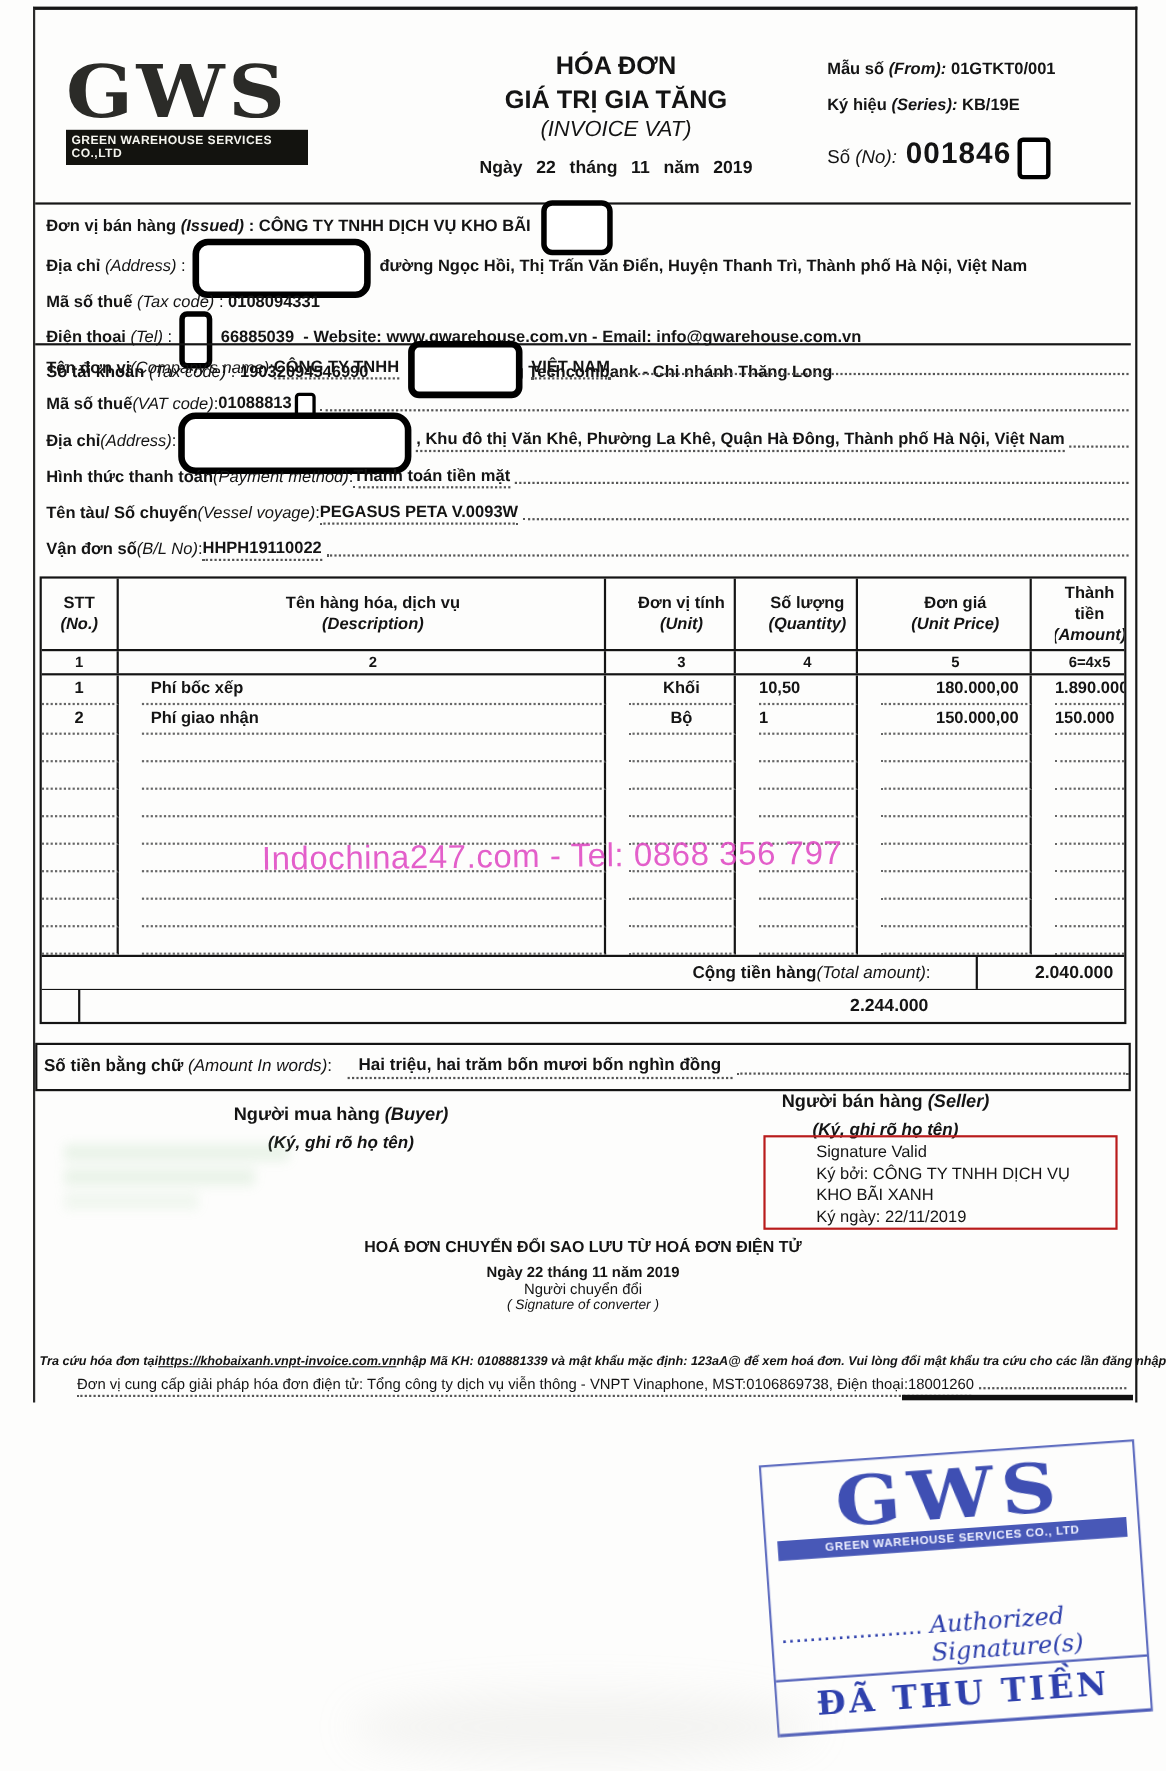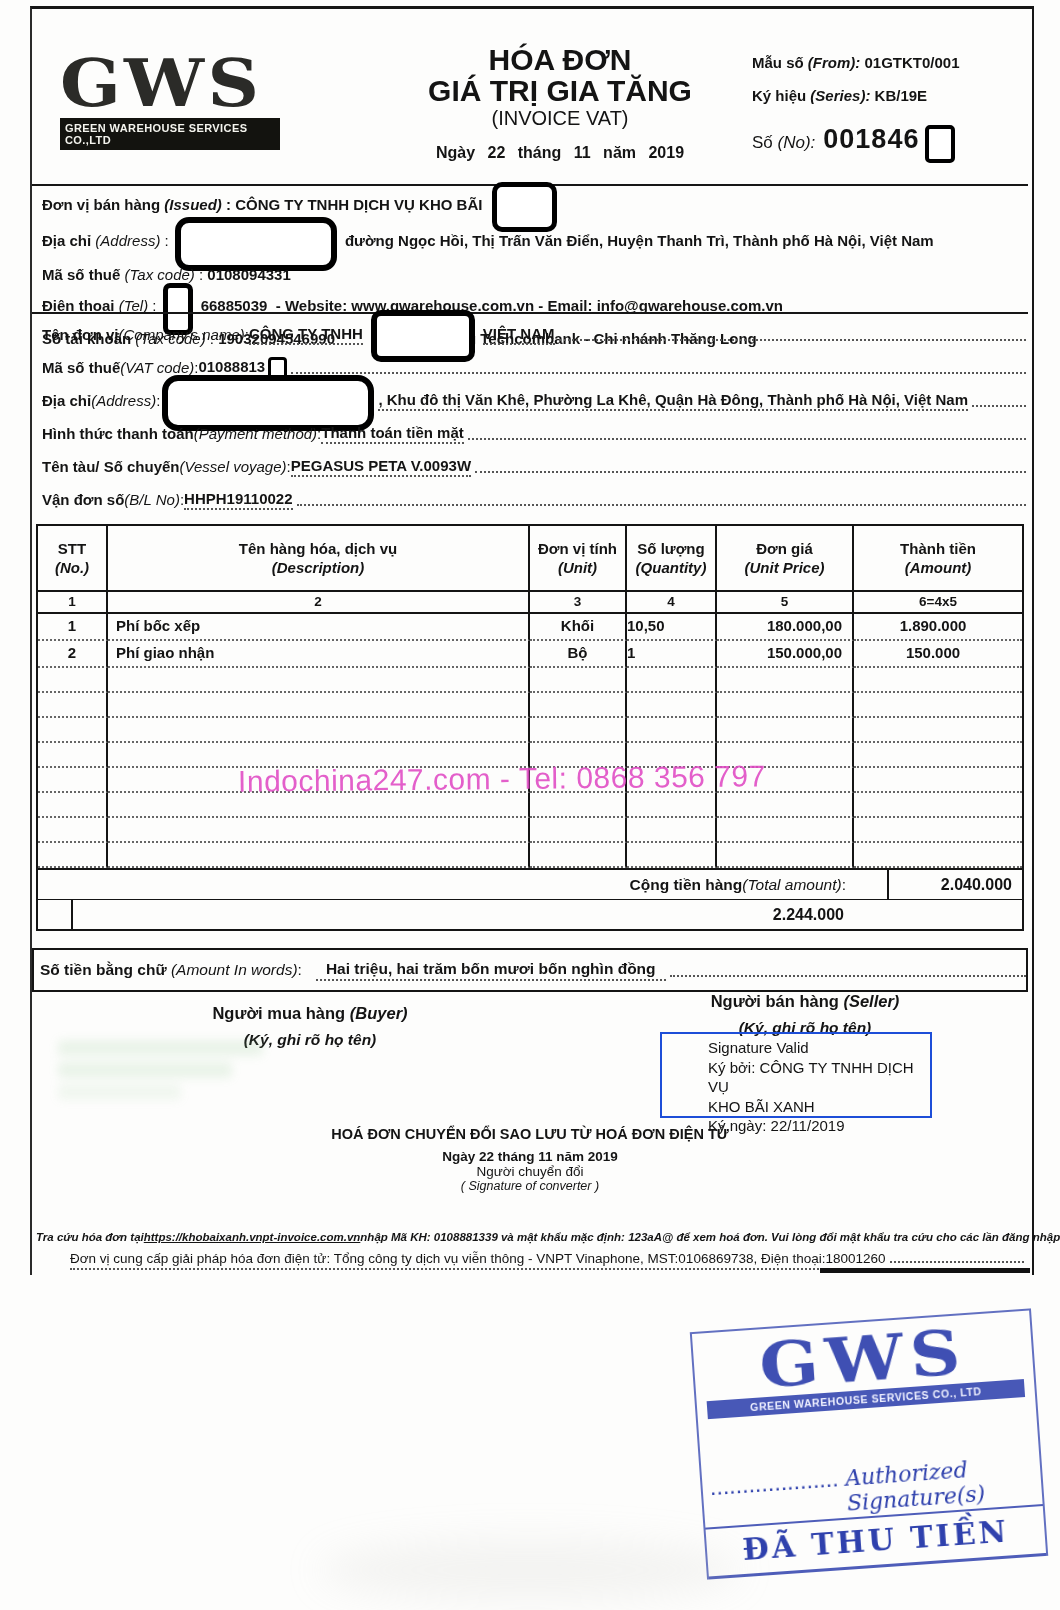--- a/index.html
+++ b/index.html
@@ -14,22 +14,22 @@
          border-top:3px solid #161616;border-left:2px solid #2a2a2a;
          border-right:2px solid #161616;}
 
   
   .logo{left:60px;top:52px;width:220px;}
   .logo-gws{font-family:"DejaVu Serif",serif;font-weight:bold;font-size:66px;line-height:62px;
             letter-spacing:3px;color:#2b2b28;transform:scaleX(1.08);transform-origin:left;}
   .logo-bar{margin-top:4px;background:#13130f;color:#f4f4ee;font-size:11px;font-weight:bold;
             letter-spacing:.4px;padding:4px 5px;width:fit-content;}
   .title-block{left:365px;top:44px;width:390px;text-align:center;}
-  .title-1,.title-2{font-size:30px;font-weight:bold;line-height:31px;}
-  .title-3{font-size:20px;margin-top:1px;text-align:center;}
+  .title-1,.title-2{font-size:23px;font-weight:bold;line-height:31px;}
+  .title-3{font-size:20px;font-style:italic;margin-top:1px;text-align:center;}
   .title-date{margin-top:14px;font-size:16px;font-weight:bold;word-spacing:8px;}
   .meta-block{left:752px;top:54px;width:275px;font-size:15px;}
   .meta-row{margin-bottom:16px;}
   .meta-row .val{font-weight:bold;}
   .no-row{font-size:17px;margin-top:20px;}
   .no-val{font-size:27px;font-weight:bold;letter-spacing:1px;margin-left:8px;}
 
   .divider{left:32px;width:996px;border-top:2.5px solid #161616;height:0;}
 
   
@@ -49,21 +49,21 @@
   .gap40{display:inline-block;width:42px;}
 
   
   .buyer{left:42px;top:318px;width:984px;font-size:15px;}
   .brow{display:flex;align-items:center;height:33px;white-space:nowrap;}
   .brow .val{font-weight:bold;border-bottom:2px dotted #555;padding-bottom:1px;}
   .leader{flex:1;border-bottom:2px dotted #555;height:1px;margin:10px 0 0 4px;}
 
   
   .tbl{left:36px;top:524px;width:984px;border:2.5px solid #141414;background:transparent;}
-  .trow{display:grid;grid-template-columns:70px 422px 97px 90px 137px 1fr;}
+  .trow{display:grid;grid-template-columns:70px 422px 97px 90px 137px 1fr;gap:21px;}
   .trow > div{border-right:2px solid #141414;overflow:hidden;}
   .trow > div:last-child{border-right:none;}
   .thead > div{display:flex;flex-direction:column;justify-content:center;align-items:center;
                font-weight:bold;font-size:15px;line-height:19px;height:64px;text-align:center;}
   .thead{border-bottom:2px solid #141414;}
   .tnum > div{font-size:13.5px;font-weight:bold;text-align:center;height:20px;line-height:19px;}
   .tnum{border-bottom:2px solid #141414;}
   .tdata > div,.tblank > div{height:25px;font-size:15px;font-weight:bold;line-height:24px;
                              border-bottom:2px dotted #666;}
   .tblank > div{height:23px;}
@@ -86,21 +86,21 @@
   
   .words{left:32px;top:948px;width:996px;height:44px;border:2px solid #141414;
          display:flex;align-items:center;font-size:15.5px;padding-left:6px;box-sizing:border-box;white-space:nowrap;}
   .words .val{font-weight:bold;border-bottom:2px dotted #555;padding:0 10px 1px 10px;margin-left:14px;}
 
   
   .sig-buyer{left:140px;top:1004px;width:340px;text-align:center;}
   .sig-seller{left:630px;top:992px;width:350px;text-align:center;}
   .sig-title{font-size:16.5px;font-weight:bold;}
   .sig-note{font-size:15.5px;font-style:italic;font-weight:bold;margin-top:8px;}
-  .valid-box{left:660px;top:1032px;width:272px;height:86px;border:2px solid #1d4ed8;
+  .valid-box{left:694px;top:1032px;width:322px;height:86px;border:2px solid #b91c1c;
              font-size:15px;line-height:19.5px;padding:4px 6px 4px 46px;box-sizing:border-box;}
 
   .ghost{left:58px;top:1040px;width:205px;height:80px;filter:blur(5px);opacity:.55;}
   .ghost div{height:16px;margin-bottom:6px;background:rgba(140,195,140,.30);border-radius:4px;}
   .ghost div:nth-child(2){width:85%;}
   .ghost div:nth-child(3){width:60%;background:rgba(150,200,150,.22);}
 
   
   .conv{left:280px;top:1126px;width:500px;text-align:center;}
   .conv-title{font-size:14.5px;font-weight:bold;}

